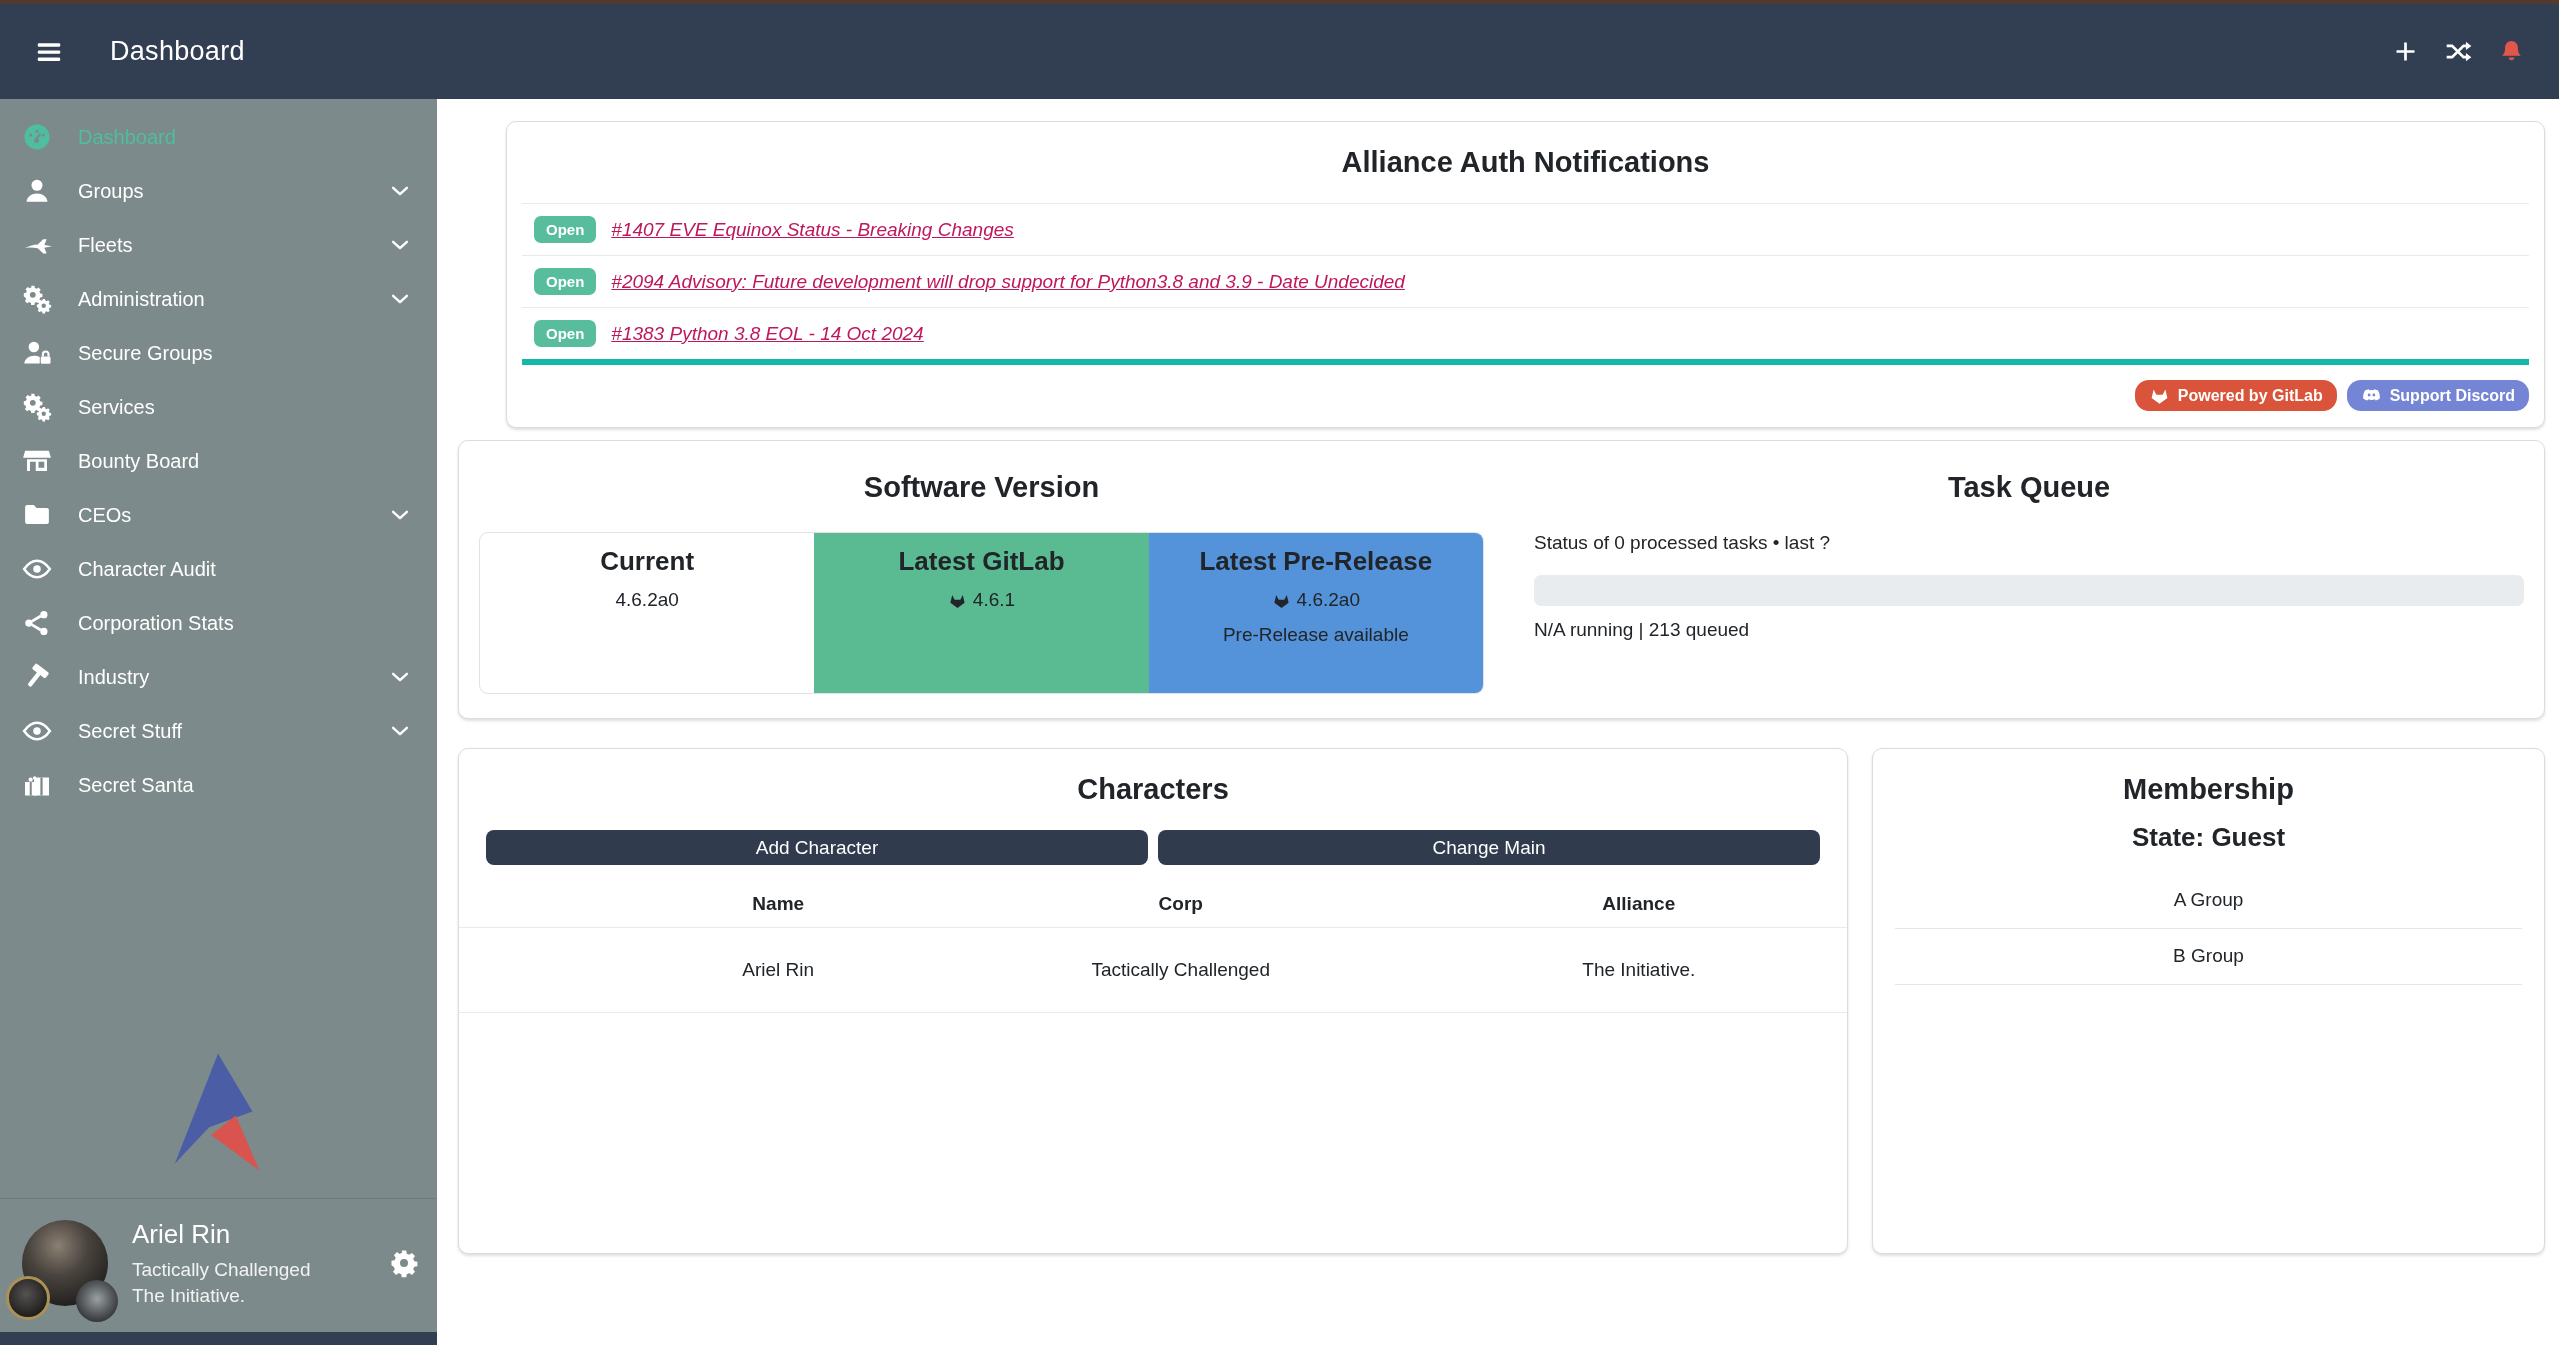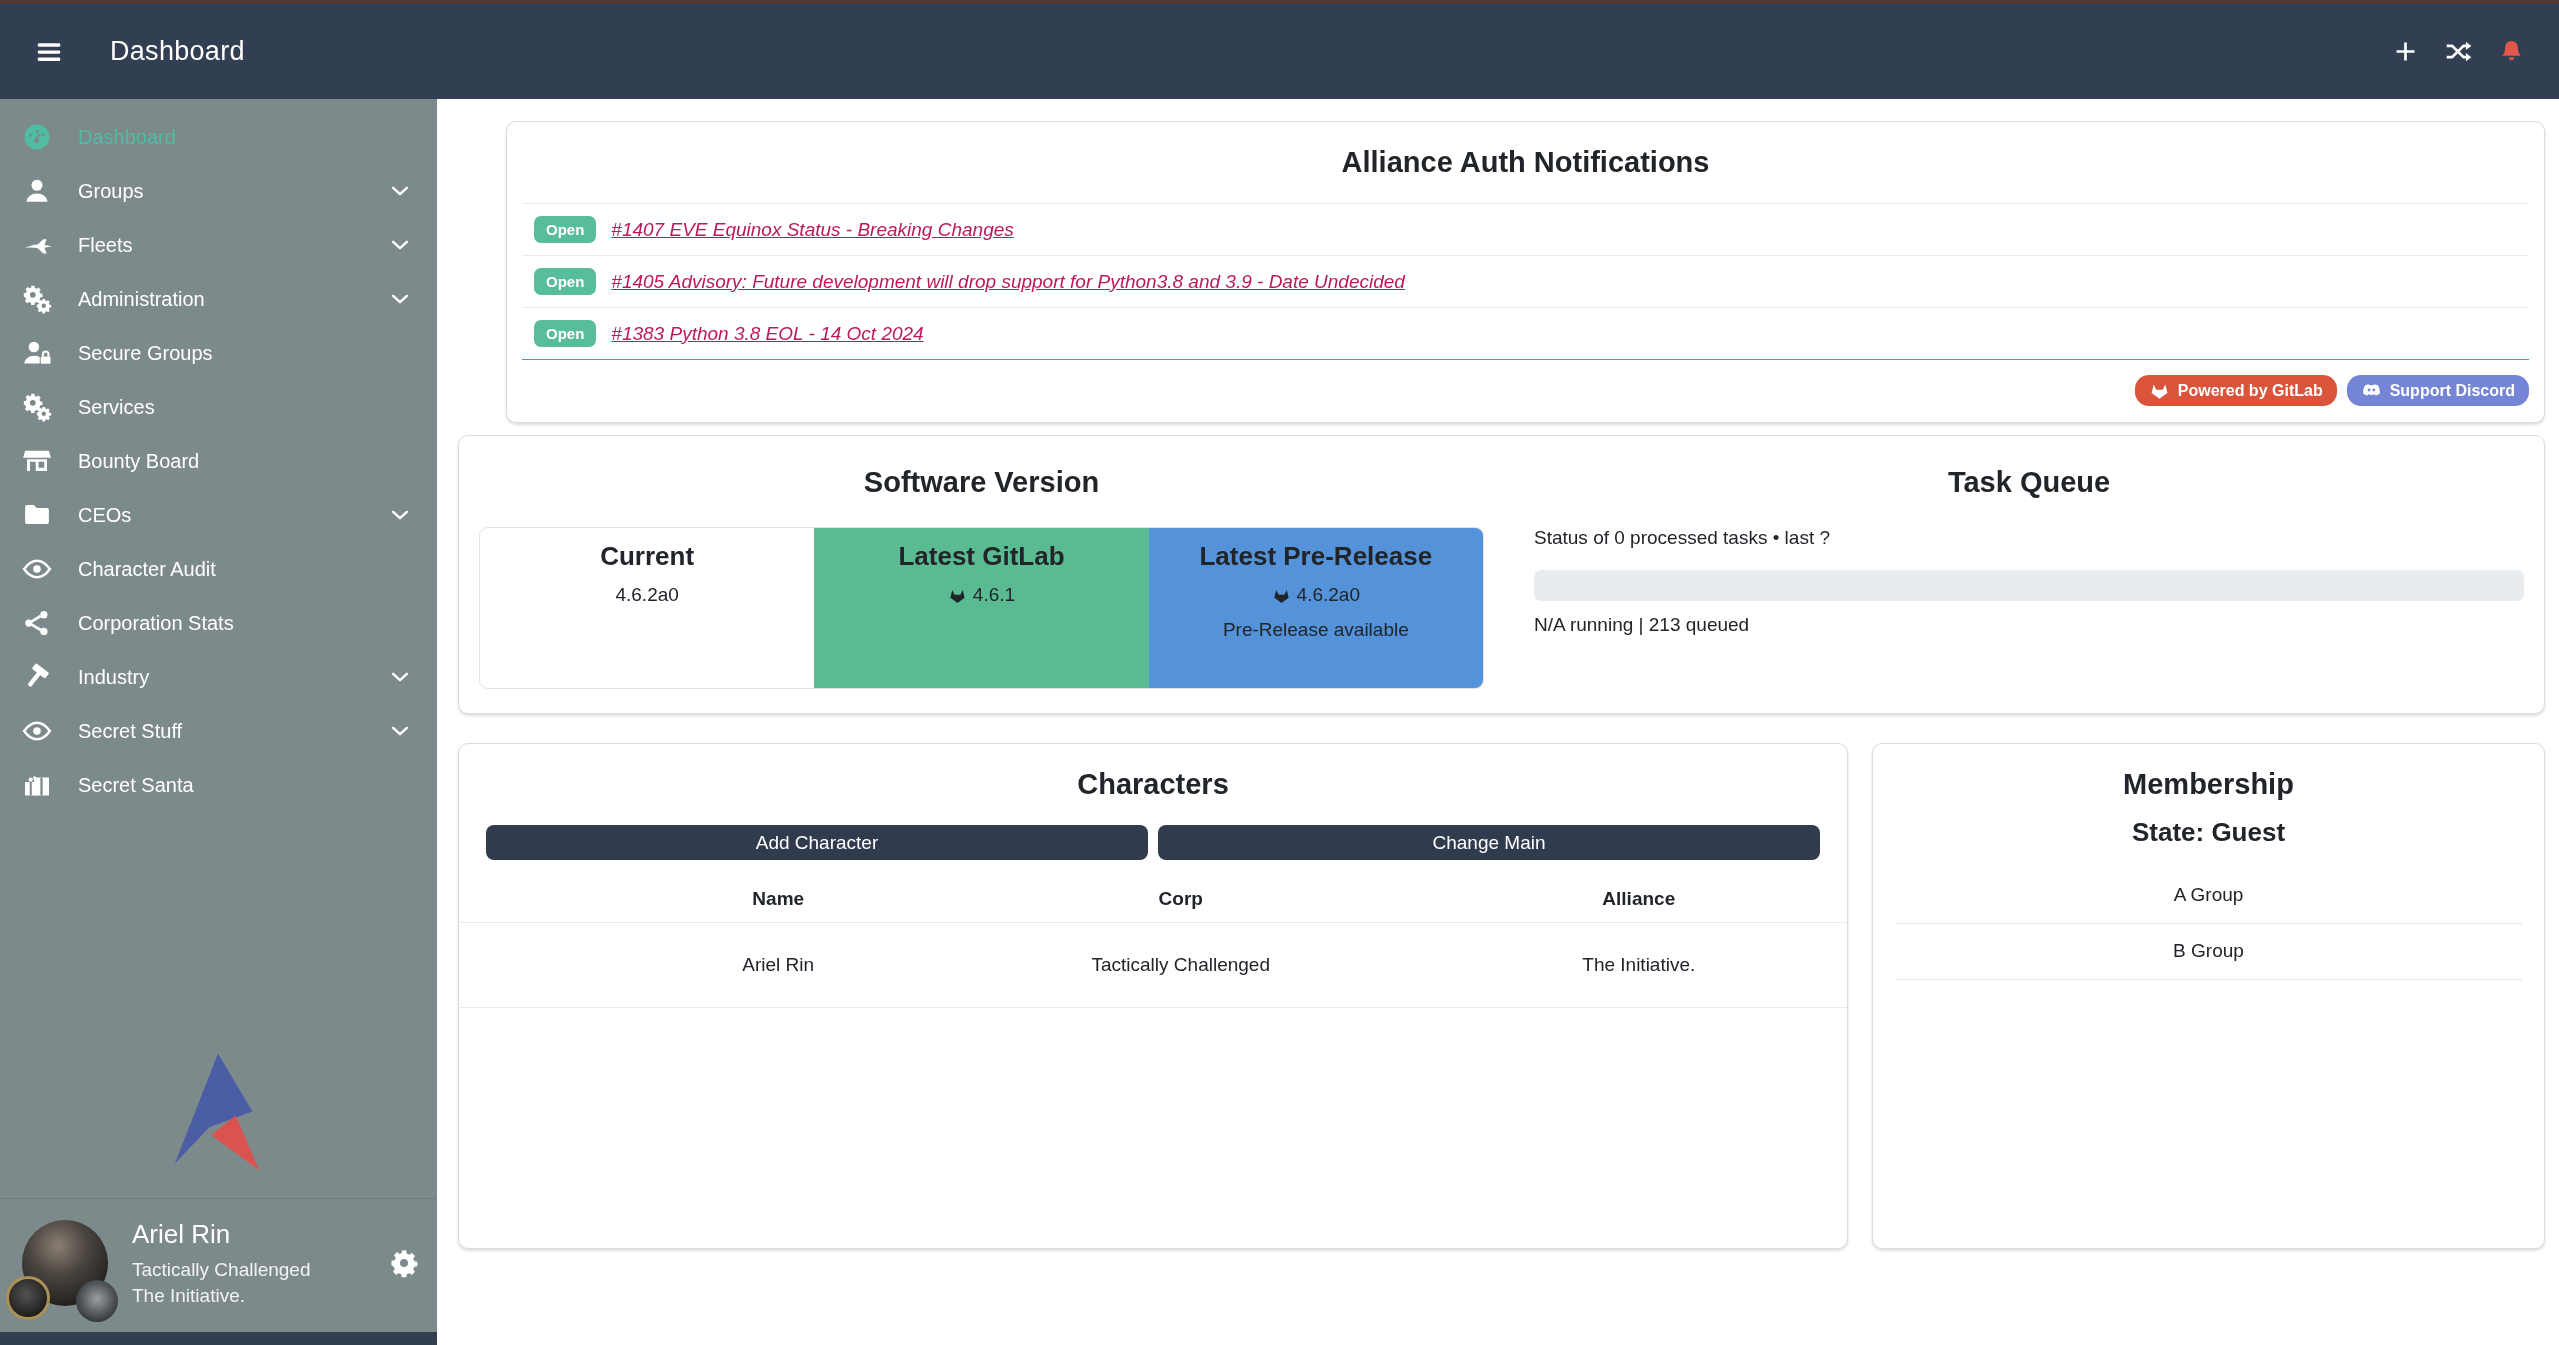--- a/index.html
+++ b/index.html
@@ -65,21 +65,21 @@
   .main { flex:1; padding:22px 14px 0 21px; }
   .panel {
     background:#fff; border:1px solid #d9dce1; border-radius:10px;
     box-shadow:0 2px 3px rgba(0,0,0,.13);
   }
   .panel-title { font-size:29px; font-weight:600; color:#212529; text-align:center; }
 
   
   .panel-notif { margin-bottom:12px; padding-bottom:16px;margin-left:48px; }
   .panel-notif .panel-title { margin:24px 0; }
-  .notif-list { margin:0 15px; border-bottom:1px solid #14b8a6; }
+  .notif-list { margin:0 15px; border-bottom:6px solid #14b8a6; }
   .notif-row { display:flex; align-items:center; height:52px; border-top:1px solid #e8eaed; }
   .open-badge {
     background:#57bd9d; color:#fff; font-size:15px; font-weight:700;
     border-radius:7px; padding:5px 12px; margin:0 15px 0 12px; flex-shrink:0;
   }
   .notif-link { color:#be185d; font-size:19px; text-decoration:underline; cursor:pointer;font-style:italic; }
   .notif-footer { display:flex; justify-content:flex-end; gap:10px; padding:15px 15px 0 0; }
   .badge-pill {
     display:inline-flex; align-items:center; gap:8px; color:#fff; font-weight:700;
     font-size:16px; border-radius:14px; padding:5px 14px; cursor:pointer;
@@ -386,21 +386,21 @@
 
     <div class="panel panel-notif">
       <div class="panel-title">Alliance Auth Notifications</div>
       <div class="notif-list">
         <div class="notif-row">
           <span class="open-badge">Open</span>
           <a class="notif-link">#1407 EVE Equinox Status - Breaking Changes</a>
         </div>
         <div class="notif-row">
           <span class="open-badge">Open</span>
-          <a class="notif-link">#1405 Advisory: Future development will drop support for Python3.8 and 3.9 - Date Undecided</a>
+          <a class="notif-link">#2094 Advisory: Future development will drop support for Python3.8 and 3.9 - Date Undecided</a>
         </div>
         <div class="notif-row">
           <span class="open-badge">Open</span>
           <a class="notif-link">#1383 Python 3.8 EOL - 14 Oct 2024</a>
         </div>
       </div>
       <div class="notif-footer">
         <span class="badge-pill badge-gitlab">
           <svg style="color:#fff">
               <use href="#i-gitlab"></use>

